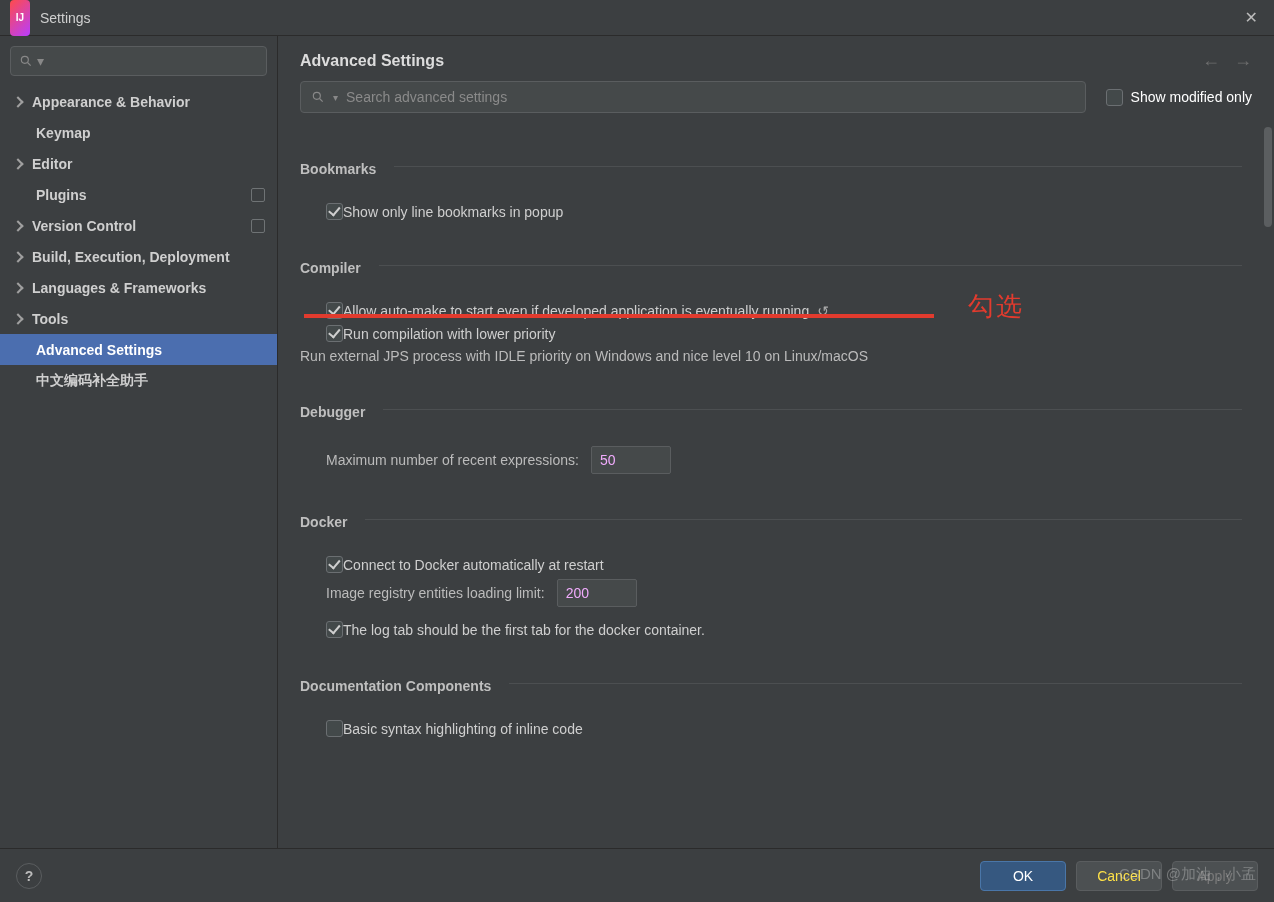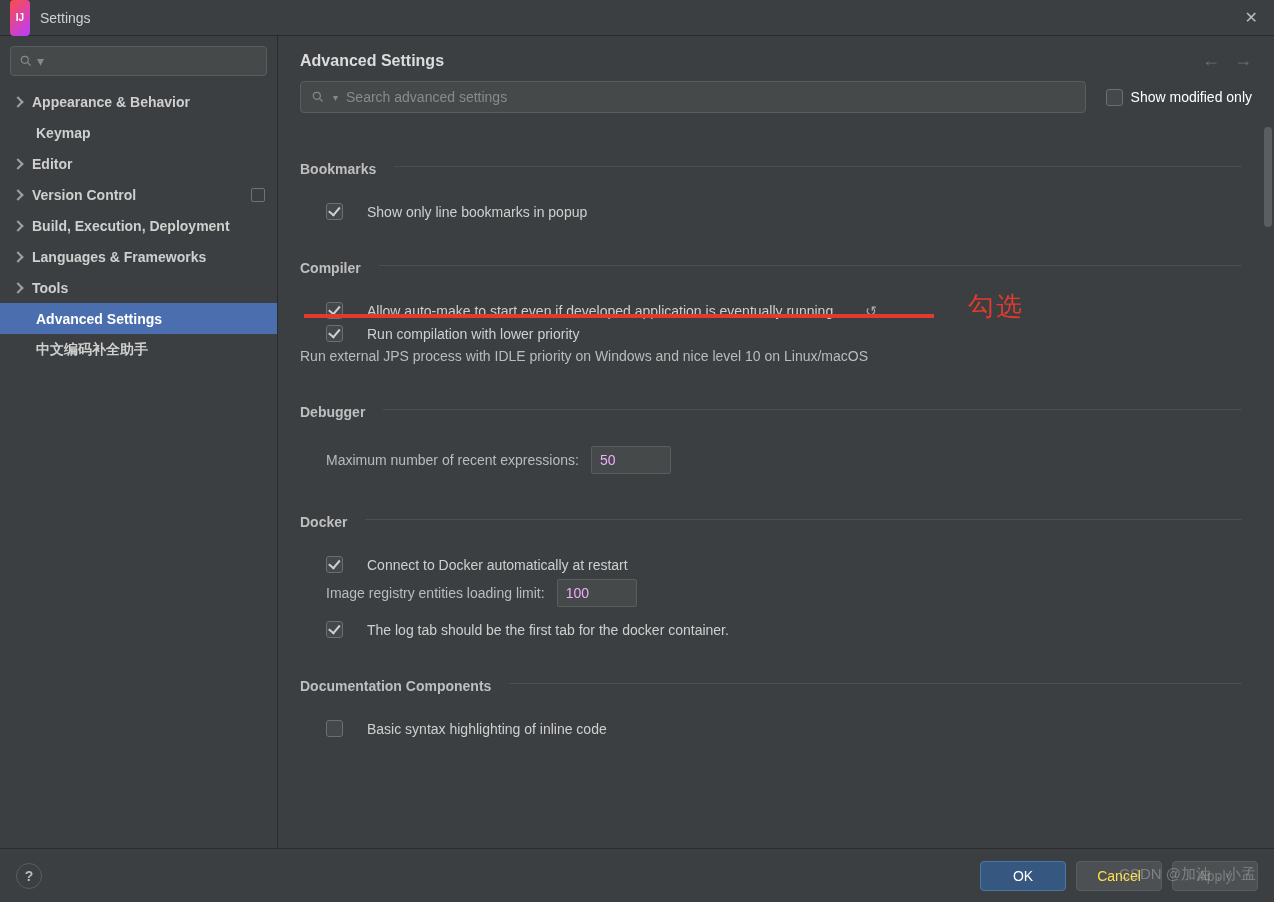--- a/index.html
+++ b/index.html
@@ -116,21 +116,21 @@
   
   .scroll {
     flex:1; overflow:hidden;
     padding:0 22px 10px 22px;
     position:relative;
   }
   .scroll-inner { padding-right:10px; }
   .section-title { color:#bfbfbf; margin:18px 0 12px 0; font-size:14px; }
   .divwrap { display:flex; align-items:center; gap:18px; margin:22px 0 14px 0;font-weight:bold; }
   .divwrap .line { flex:1; height:1px; background:#4c4f51; }
-  .item { display:flex; align-items:flex-end; gap:24px; margin:6px 0 6px 26px; position:relative; }
+  .item { display:flex; align-items:flex-end; gap:0; margin:6px 0 6px 26px; position:relative; }
   .item .text { color:#cfcfcf; }
   .inline-field { display:flex; align-items:center; gap:12px; margin:6px 0 14px 26px; }
   .numbox {
     width:80px; height:28px; background:#45494a; border:1px solid #5a5d5f;
     color:#f0abfc; padding:0 8px; border-radius:2px;
     display:flex; align-items:center;
   }
   .reset-icon { color:#aaa; margin-left:8px; }
   
   .annot-line {
@@ -197,20 +197,24 @@
           <span class="chev"></span>
           <span>Appearance &amp; Behavior</span>
         </li>
       <li class="bold indent">
           <span>Keymap</span>
         </li>
       <li class="bold">
           <span class="chev"></span>
           <span>Editor</span>
         </li>
+      <li class="bold indent">
+          <span>Plugins</span>
+          <span class="tag"></span>
+        </li>
       <li class="bold">
           <span class="chev"></span>
           <span>Version Control</span>
           <span class="tag"></span>
         </li>
       <li class="bold">
           <span class="chev"></span>
           <span>Build, Execution, Deployment</span>
         </li>
       <li class="bold">
@@ -303,21 +307,21 @@
             <span class="section-title">Docker</span>
             <span class="line"></span>
           </div>
         <div class="item">
           <span class="chk checked"></span>
           <span class="text">Connect to Docker automatically at restart</span>
         </div>
         <div class="inline-field">
           <span>Image registry entities loading limit:</span>
           <span class="numbox">
-              <span>100</span>
+              <span>200</span>
             </span>
         </div>
         <div class="item">
           <span class="chk checked"></span>
           <span class="text">The log tab should be the first tab for the docker container.</span>
         </div>
 
         <div class="divwrap">
             <span class="section-title">Documentation Components</span>
             <span class="line"></span>

